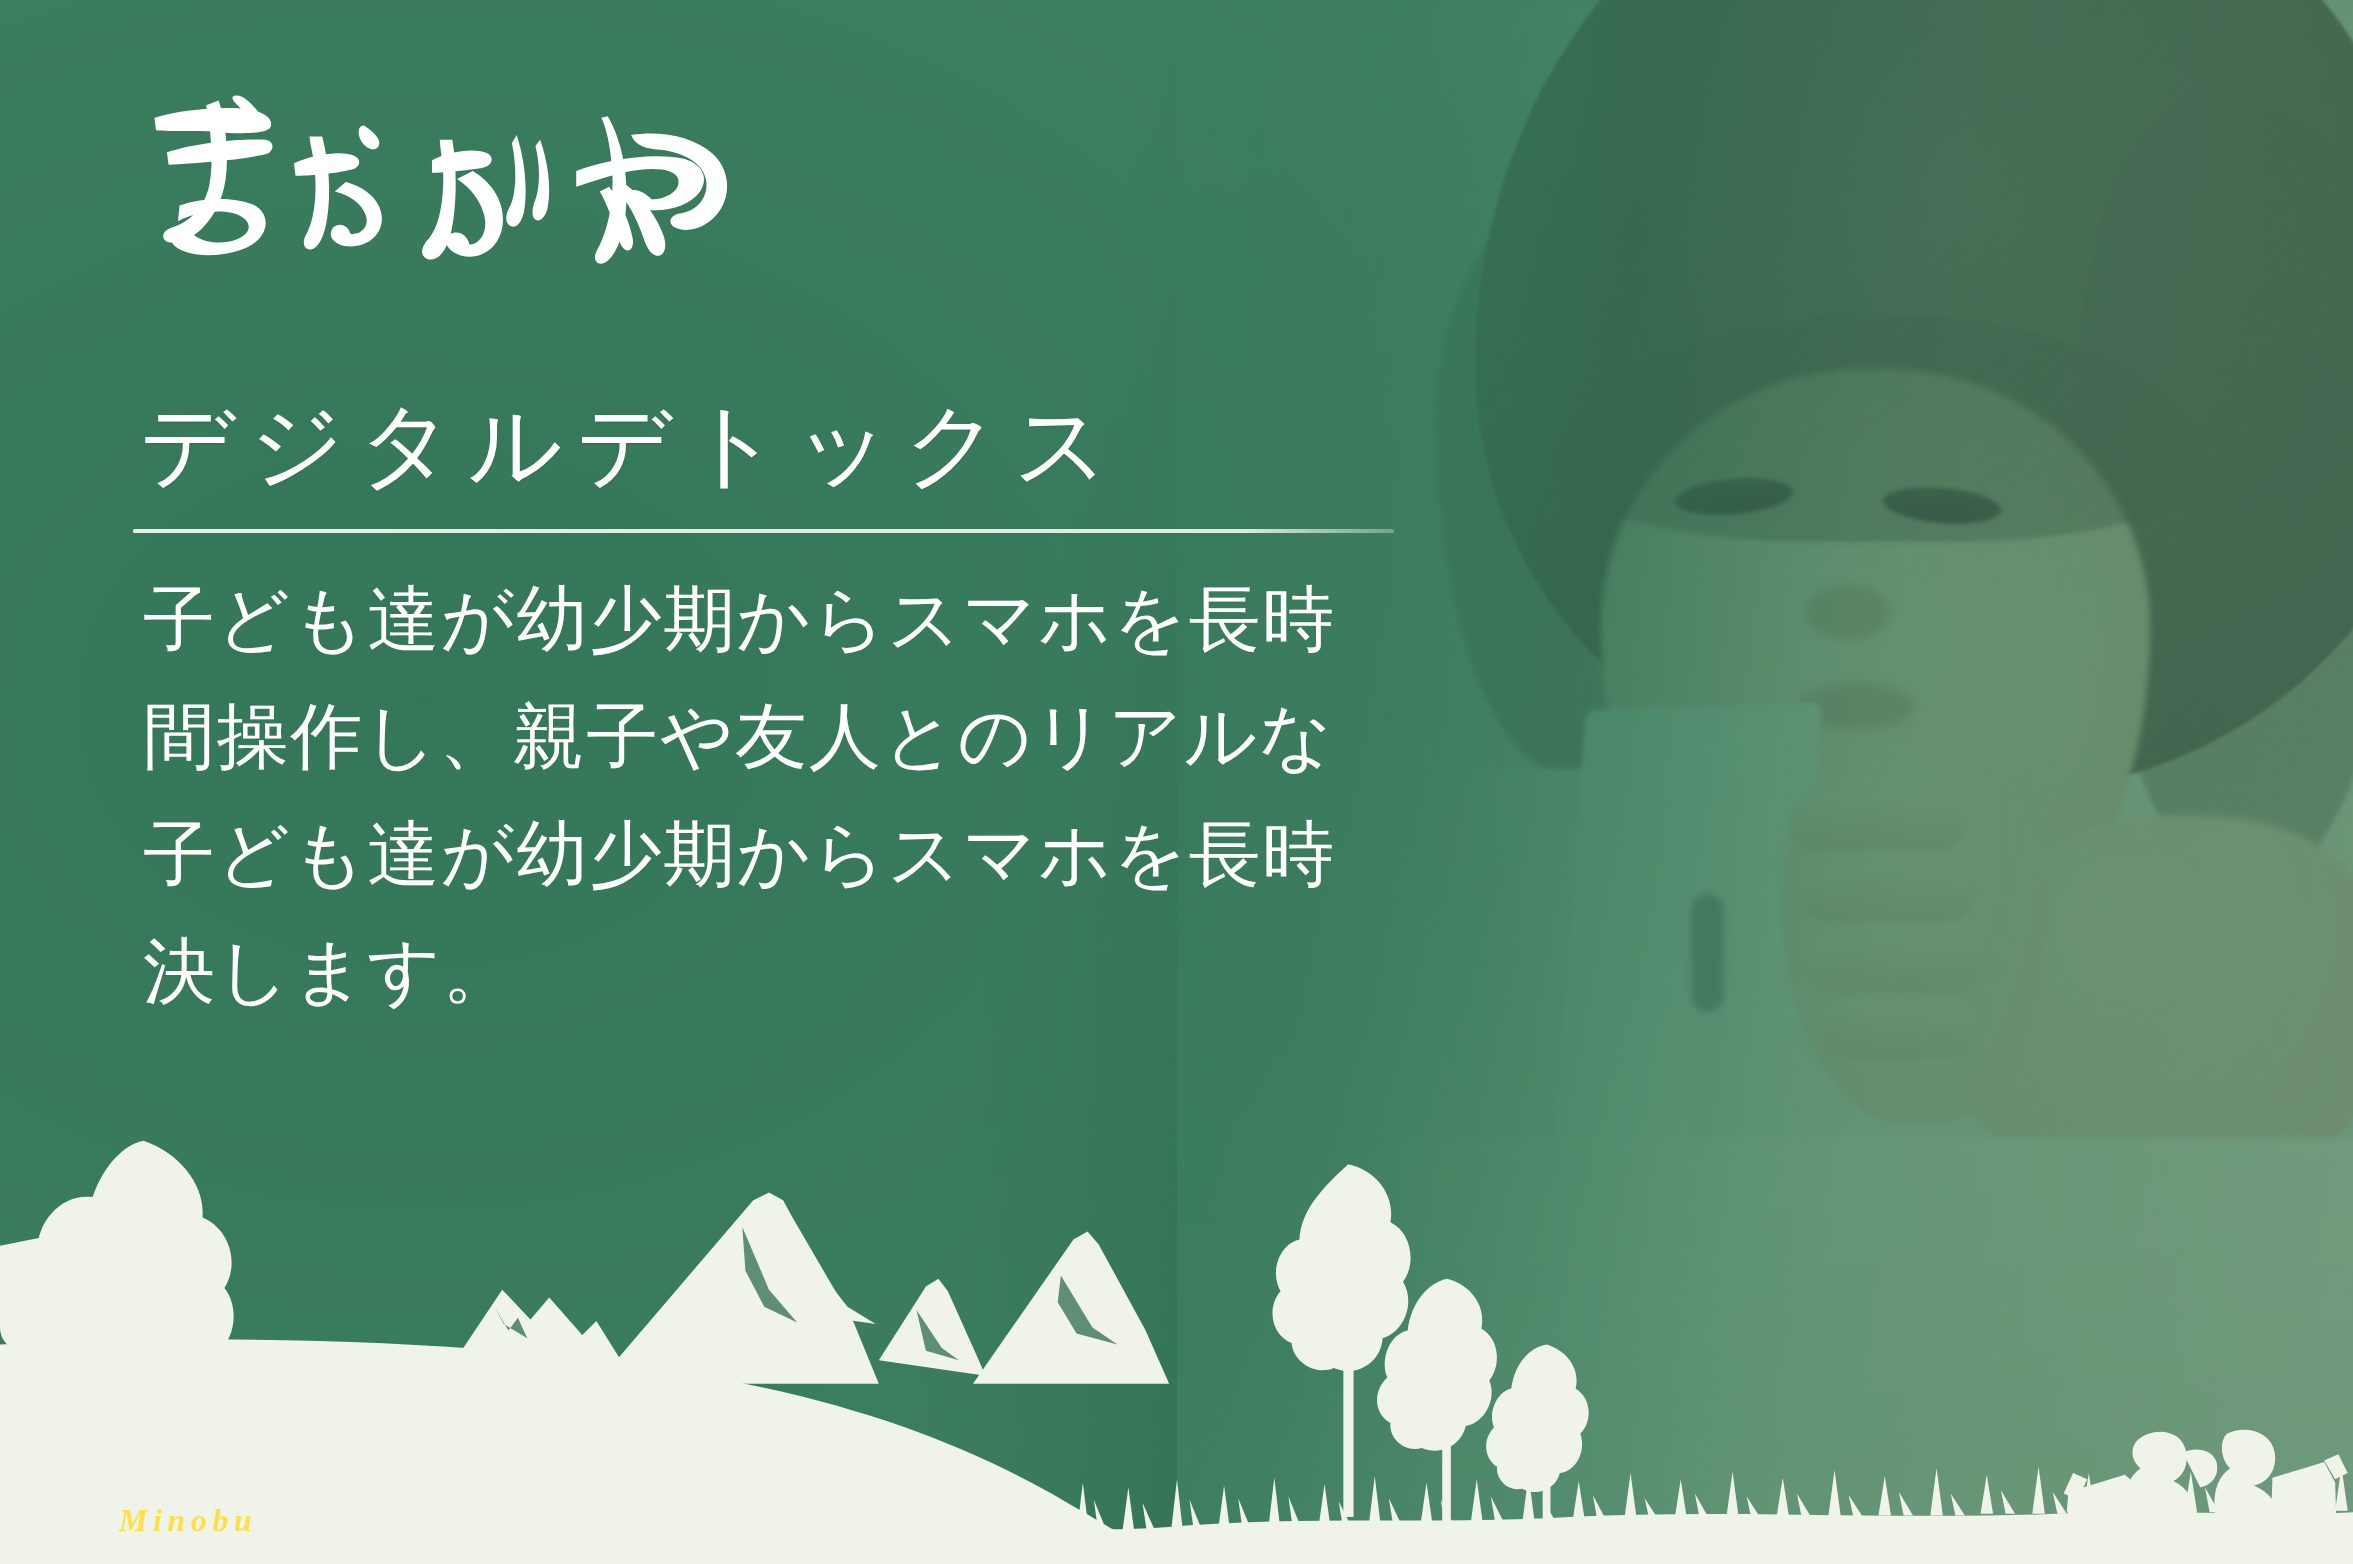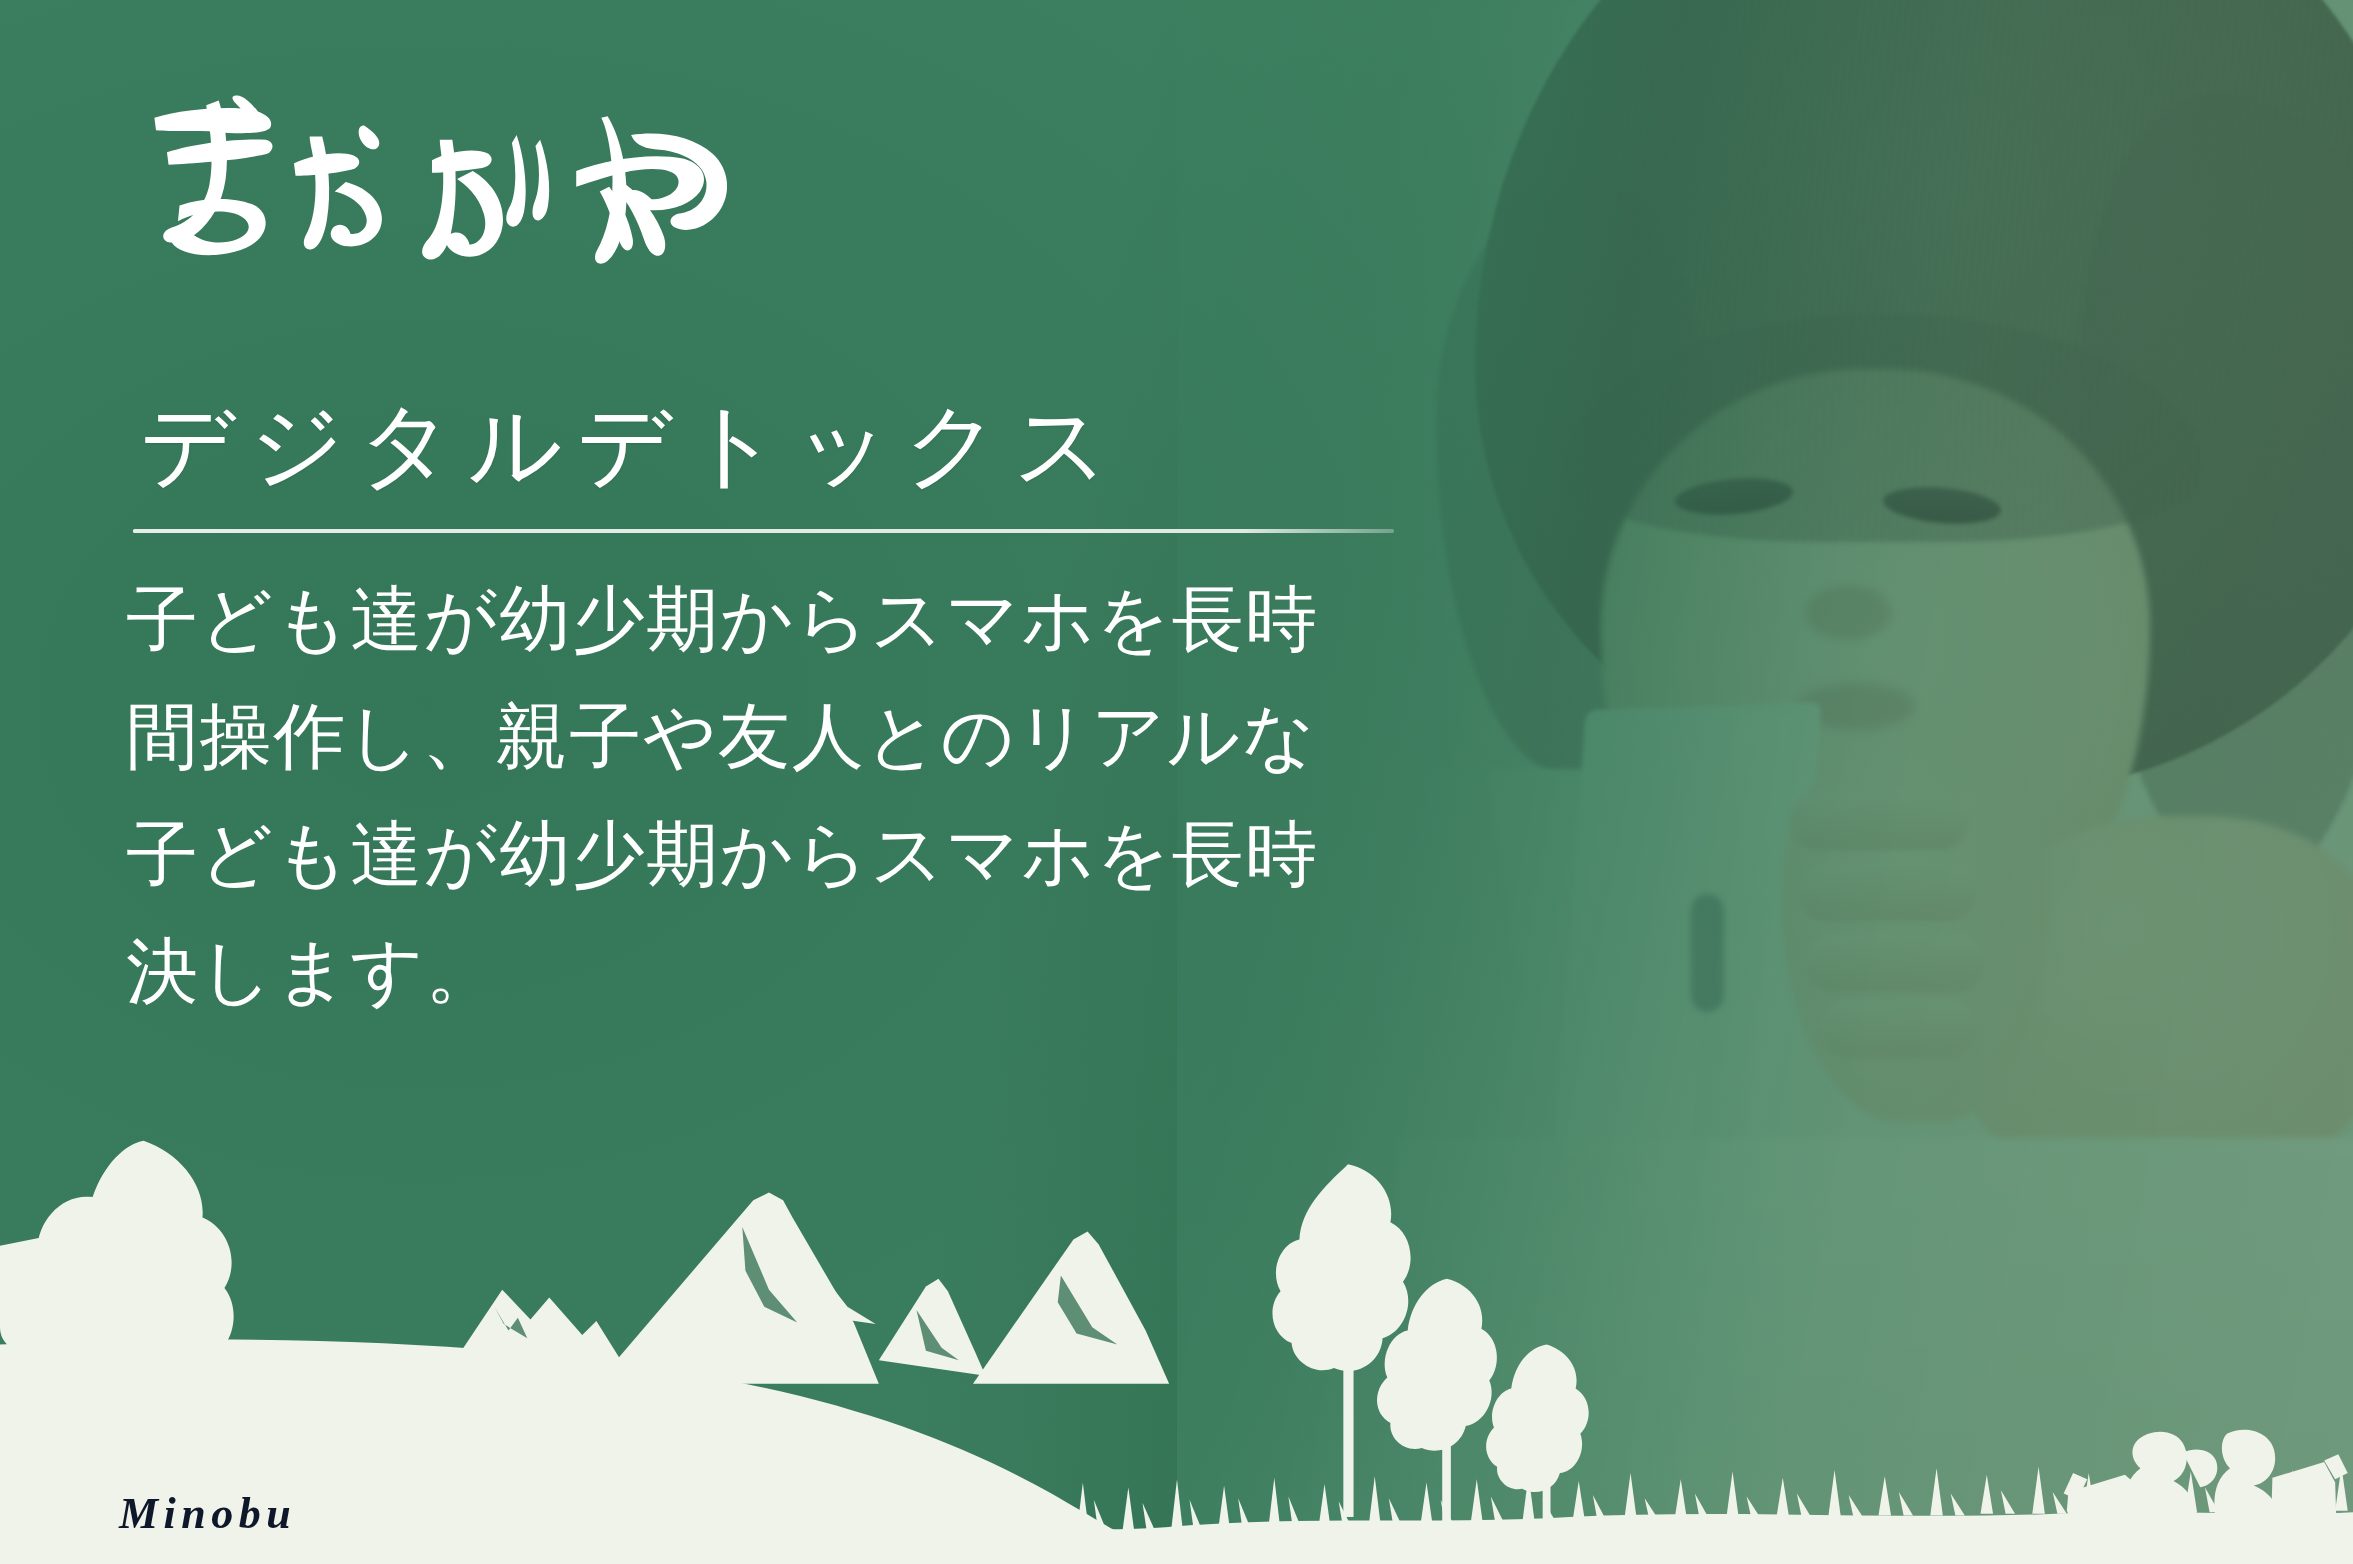--- a/index.html
+++ b/index.html
@@ -168,41 +168,41 @@
     text-shadow:0 0.8px 1.6px rgba(30,80,60,.25);
   }
 
   .rule{
     position:absolute;left:133px;top:529px;width:1261px;height:3.9px;
     background:linear-gradient(90deg,#e5eee8 0%, #dfeae3 88%, rgba(223,234,227,.35) 100%);
     border-radius:1.6px;
   }
 
   .body-copy{
-    position:absolute;left:126px;top:562px;width:1334px;
+    position:absolute;left:143px;top:562px;width:1334px;
     color:#ffffff;
     font-family:"Liberation Serif", serif;
     font-size:72px;
     line-height:1.63;
     letter-spacing:1.6px;
     font-weight:400;
   }
   .body-copy .ln{display:block;white-space:nowrap;}
 
   
   .landscape{position:absolute;left:0;bottom:0;width:2354px;height:439px;pointer-events:none;}
   .landscape svg{display:block;width:100%;height:100%;}
 
   .minobu{
     position:absolute;left:119px;bottom:25px;
-    color:#0f172a;
+    color:#fde047;
     font-family:"Liberation Serif", serif;
     font-style:italic;
     font-weight:700;
-    font-size:44px;
+    font-size:32px;
     letter-spacing:5.5px;
   }
 </style>
 </head>
 <body>
 
 <div id="poster">
 
   <div class="photo-layer">
     <div class="photo-wall"></div>

